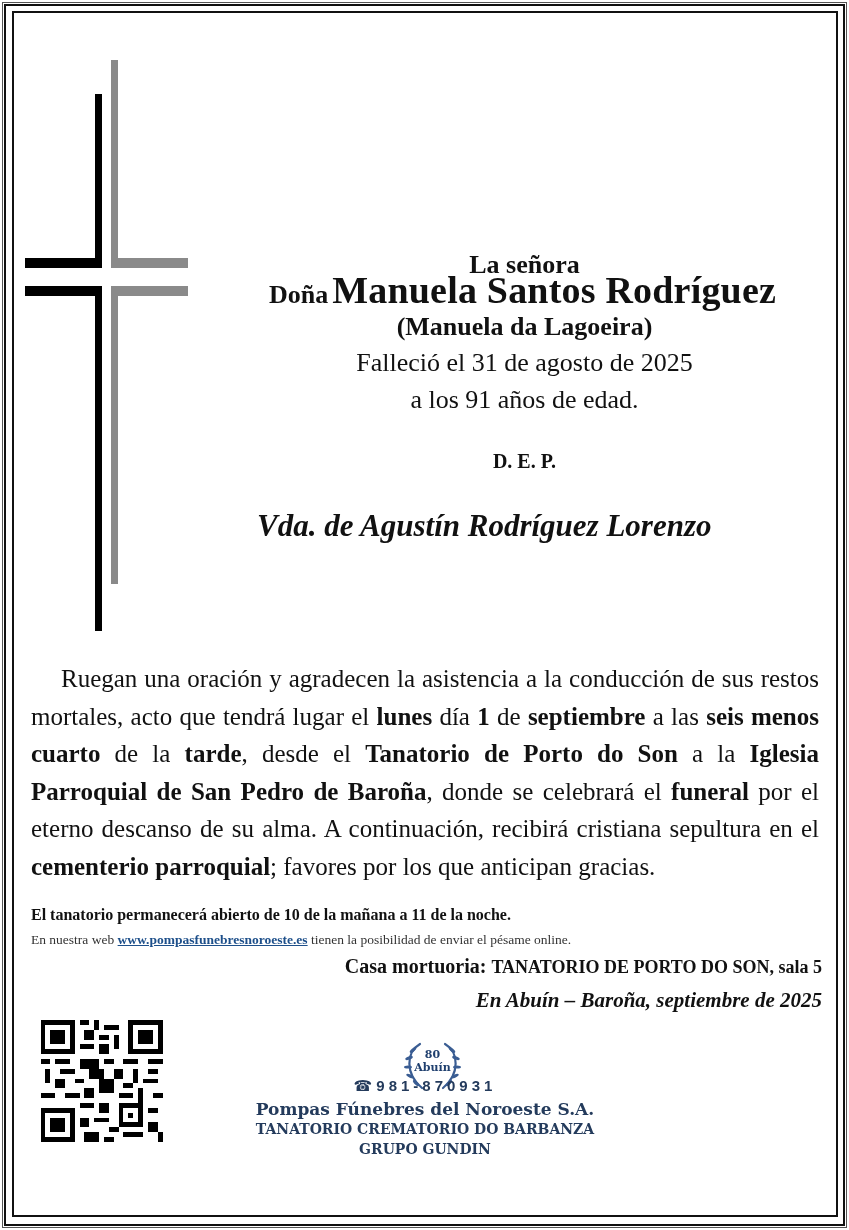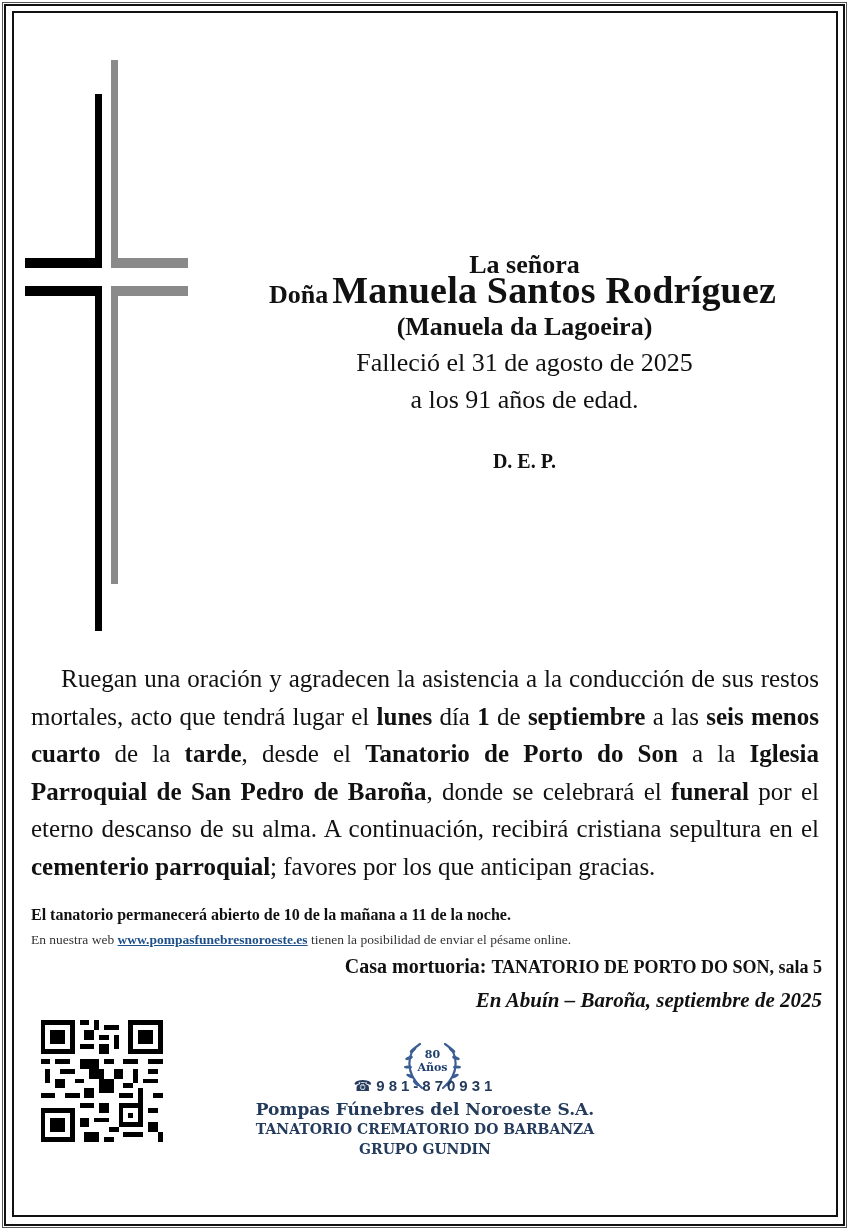--- a/index.html
+++ b/index.html
@@ -73,20 +73,21 @@
 <div class="center name-line">
   <span class="dona">Doña</span>
   <span class="fullname">Manuela Santos Rodríguez</span>
 </div>
 <div class="center alias">(Manuela da Lagoeira)</div>
 <div class="center died">Falleció el 31 de agosto de 2025</div>
 <div class="center age">a los 91 años de edad.</div>
 <div class="center dep">D. E. P.</div>
 
 <div class="family" style="top:506px;">
+  <div class="l1">Vda. de Agustín Rodríguez Lorenzo</div>
 </div>
 
 <div class="body-text"><span>Ruegan una oración y agradecen la asistencia a la conducción de sus restos mortales, acto que tendrá lugar el </span><b>lunes</b><span> día </span><b>1</b><span> de </span><b>septiembre</b><span> a las </span><b>seis menos cuarto</b><span> de la </span><b>tarde</b><span>, desde el </span><b>Tanatorio de Porto do Son</b><span> a la </span><b>Iglesia Parroquial de San Pedro de Baroña</b><span>, donde se celebrará el </span><b>funeral</b><span> por el eterno descanso de su alma. A continuación, recibirá cristiana sepultura en el </span><b>cementerio parroquial</b><span>; favores por los que anticipan gracias.</span></div>
 
 <div class="hours">El tanatorio permanecerá abierto de 10 de la mañana a 11 de la noche.</div>
 <div class="web"><span>En nuestra web </span><a>www.pompasfunebresnoroeste.es</a><span> tienen la posibilidad de enviar el pésame online.</span></div>
 <div class="casa"><span>Casa mortuoria: </span><span class="v">TANATORIO DE PORTO DO SON, sala 5</span></div>
 <div class="place">En Abuín –  Baroña, septiembre de 2025</div>
 
 <div class="qr">
@@ -165,20 +166,20 @@
       <ellipse cx="16" cy="43" rx="4" ry="1.6" transform="rotate(45 16 43)"></ellipse>
       <ellipse cx="52" cy="10" rx="4" ry="1.6" transform="rotate(40 52 10)"></ellipse>
       <ellipse cx="56" cy="18" rx="4" ry="1.6" transform="rotate(20 56 18)"></ellipse>
       <ellipse cx="57" cy="27" rx="4" ry="1.6" transform="rotate(0 57 27)"></ellipse>
       <ellipse cx="55" cy="36" rx="4" ry="1.6" transform="rotate(-25 55 36)"></ellipse>
       <ellipse cx="49" cy="43" rx="4" ry="1.6" transform="rotate(-45 49 43)"></ellipse>
     </g>
   </svg>
   <div class="logo-text">
     <div>80</div>
-    <div>Años</div>
+    <div>Abuín</div>
   </div>
 </div>
 
 <div class="company phone"><span class="ph-icon">☎</span><span>981-870931</span></div>
 <div class="company comp-name">Pompas Fúnebres del Noroeste S.A.</div>
 <div class="company comp-line2">TANATORIO CREMATORIO DO BARBANZA</div>
 <div class="company comp-line3">GRUPO GUNDIN</div>
 
 </body></html>

